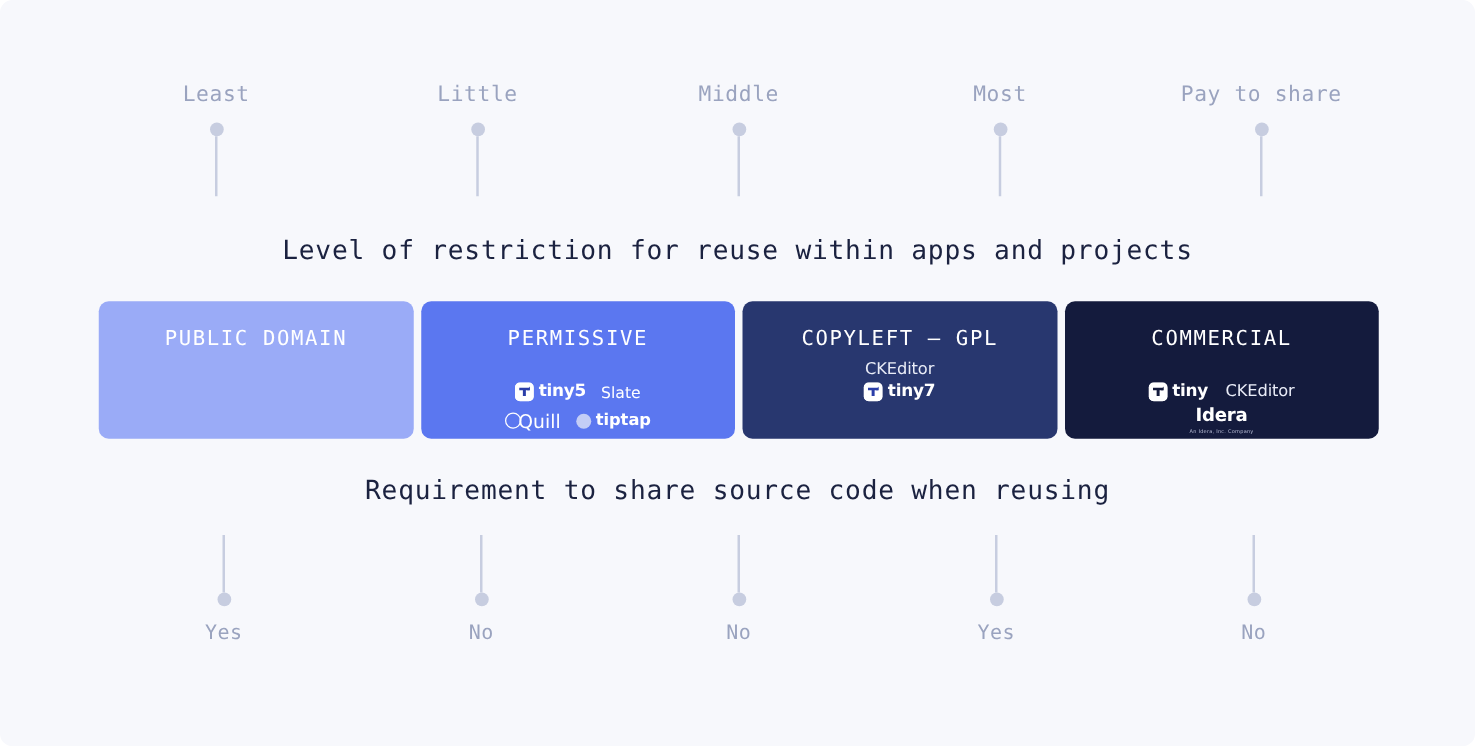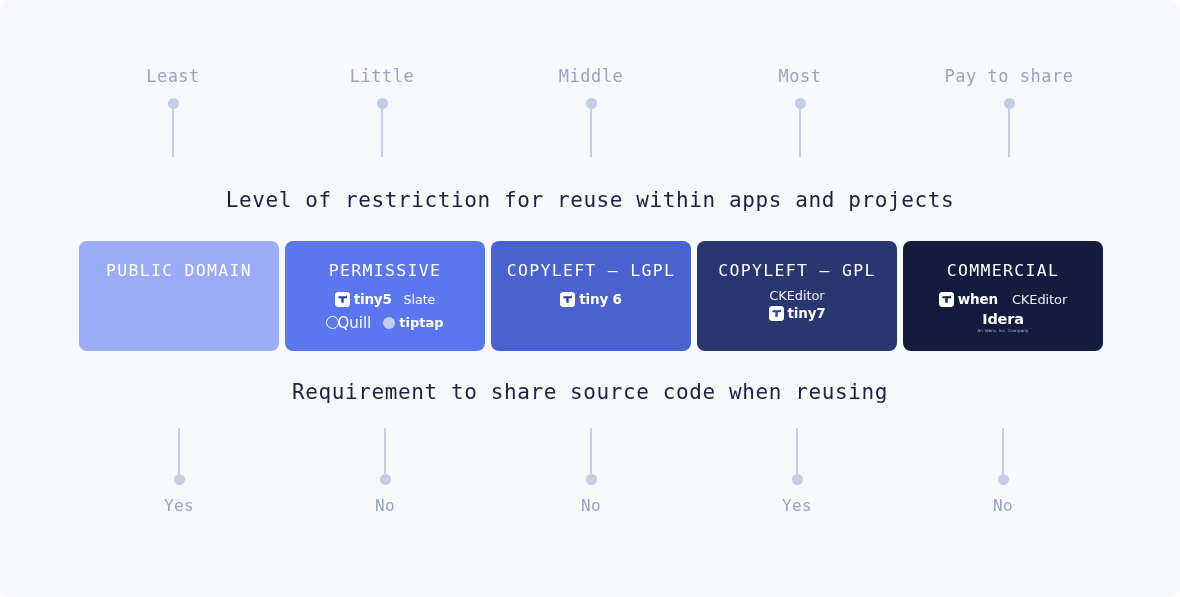--- a/index.html
+++ b/index.html
@@ -98,21 +98,21 @@
     position: relative;
   }
   .card-title {
     font-size: 16.5px;
     letter-spacing: 1.3px;
     color: #ffffff;
     white-space: nowrap;
     line-height: 20px;
   }
   .logos {
-    margin-top: 9px;
+    margin-top: 23px;
     display: flex;
     flex-direction: column;
     align-items: center;
     gap: 4px;
   }
   .logo-row {
     display: flex;
     align-items: center;
     justify-content: center;
     gap: 12px;
@@ -284,37 +284,20 @@
             <span class="q-ring"></span><span>Quill</span>
           </span>
           <span class="brand">
             <span class="tiptap-dot"></span>
             <span class="tiptap-word">tiptap</span>
           </span>
         </div>
       </div>
     </div>
 
-    <div class="card" style="background:#4a62cf">
-      <div class="card-title">COPYLEFT — LGPL</div>
-      <div class="logos">
-        <div class="logo-row">
-          <span class="brand">
-            <span class="tiny-mark">
-              <svg width="15" height="15" viewBox="0 0 15 15" aria-hidden="true">
-                <rect x="0" y="0" width="15" height="15" rx="4" fill="#ffffff"></rect>
-                <path d="M3.4 4.2 h8.2 v2.0 h-2.9 v4.6 h-2.4 v-4.6 h-2.9 z" fill="#2b3ea8"></path>
-                <path d="M11.9 3.1 l0 3.0 l-2.2 0 z" fill="#2b3ea8"></path>
-              </svg>
-            </span>
-            <span class="tiny-word">tiny 6</span>
-          </span>
-        </div>
-      </div>
-    </div>
 
     <div class="card" style="background:#28376f">
       <div class="card-title">COPYLEFT — GPL</div>
       <div class="logos" style="margin-top:6px;gap:1px">
         <div class="logo-row" style="height:16px">
           <span class="ck-word">CKEditor</span>
         </div>
         <div class="logo-row">
           <span class="brand">
             <span class="tiny-mark">
@@ -335,21 +318,21 @@
       <div class="logos" style="gap:3px">
         <div class="logo-row" style="gap:14px">
           <span class="brand">
             <span class="tiny-mark">
               <svg width="15" height="15" viewBox="0 0 15 15" aria-hidden="true">
                 <rect x="0" y="0" width="15" height="15" rx="4" fill="#ffffff"></rect>
                 <path d="M3.4 4.2 h8.2 v2.0 h-2.9 v4.6 h-2.4 v-4.6 h-2.9 z" fill="#141b3d"></path>
                 <path d="M11.9 3.1 l0 3.0 l-2.2 0 z" fill="#141b3d"></path>
               </svg>
             </span>
-            <span class="tiny-word">when</span>
+            <span class="tiny-word">tiny</span>
           </span>
           <span class="ck-word">CKEditor</span>
         </div>
         <div class="logo-row" style="height:20px">
           <span class="froala-block">
             <span class="froala-word">Idera</span>
             <span class="froala-sub">An Idera, Inc. Company</span>
           </span>
         </div>
       </div>

